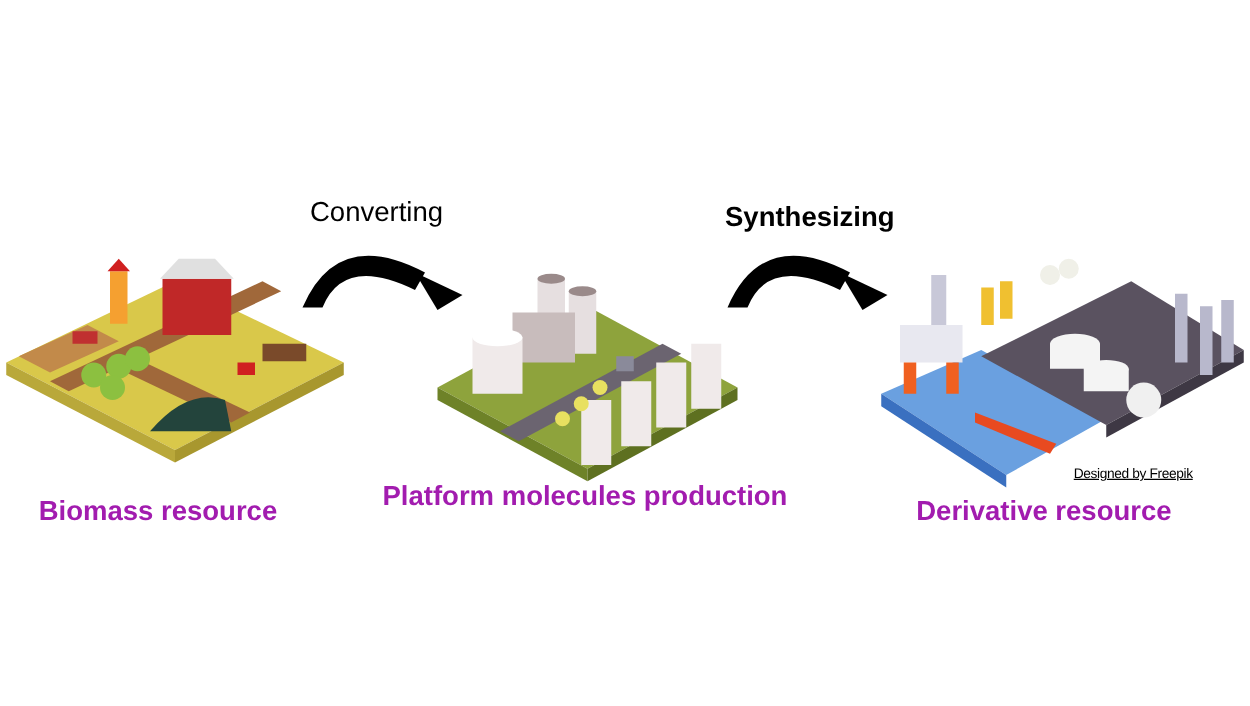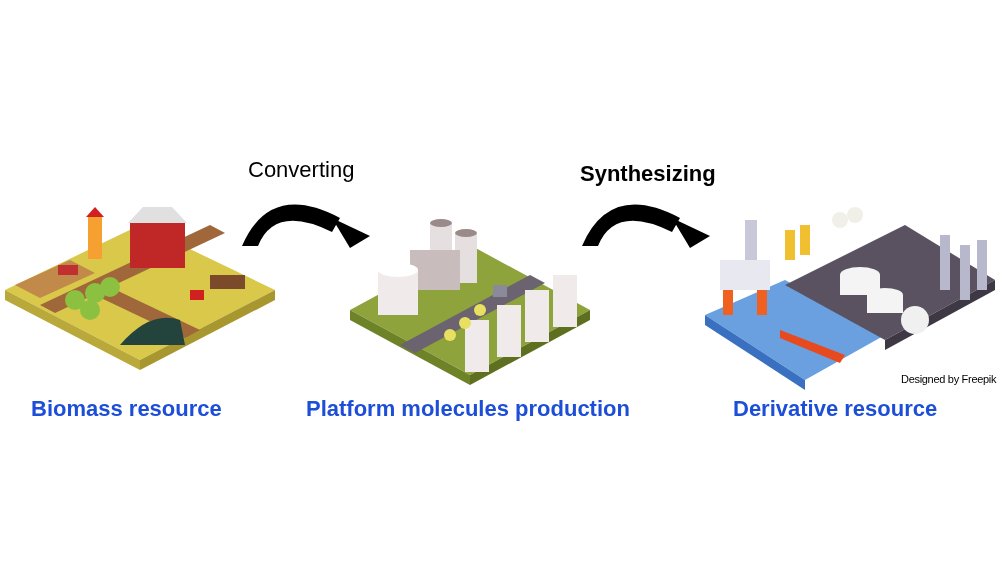--- a/index.html
+++ b/index.html
@@ -1,17 +1,17 @@
 <!DOCTYPE html>
 <html><head>
 <meta charset="utf-8">
 <style>
   html,body{margin:0;padding:0;background:#ffffff;}
   body{width:1000px;height:565px;position:relative;overflow:hidden;font-family:"Liberation Sans",sans-serif;}
-  .step-label{position:absolute;font-weight:bold;font-size:22px;color:#1d4ed8;white-space:nowrap;text-align:center;}
+  .step-label{position:absolute;font-weight:bold;font-size:22px;color:#a21caf;white-space:nowrap;text-align:center;}
   .arrow-label{position:absolute;font-size:22px;color:#000;white-space:nowrap;}
   .credit{position:absolute;font-size:11px;color:#000;white-space:nowrap;letter-spacing:-0.3px;}
   svg{position:absolute;overflow:visible;}
 </style>
 </head>
 <body>
 
 <svg style="left:0;top:205px;" width="280" height="175" viewBox="0 0 280 175">
   <polygon points="5,85 140,20 275,85 140,155" fill="#d9c84a"></polygon>
   <polygon points="5,85 140,155 140,165 5,95" fill="#b9a83a"></polygon>
@@ -85,16 +85,16 @@
   <rect x="135" y="70" width="40" height="20" fill="#f4f4f4"></rect>
   <ellipse cx="180" cy="90" rx="18" ry="7" fill="#f4f4f4"></ellipse>
   <rect x="162" y="90" width="36" height="18" fill="#f4f4f4"></rect>
   <circle cx="210" cy="115" r="14" fill="#f0f0f0"></circle>
   <rect x="235" y="30" width="10" height="55" fill="#b8b8cc"></rect>
   <rect x="255" y="40" width="10" height="55" fill="#b8b8cc"></rect>
   <rect x="272" y="35" width="10" height="50" fill="#b8b8cc"></rect>
 </svg>
 
 <div class="step-label" style="left:31px;top:396px;">Biomass resource</div>
-<div class="step-label" style="left:306px;top:396px;">Platform molecules production</div>
+<div class="step-label" style="left:306px;top:384px;">Platform molecules production</div>
 <div class="step-label" style="left:733px;top:396px;">Derivative resource</div>
 
-<div class="credit" style="left:901px;top:373px;">Designed by Freepik</div>
+<div class="credit" style="left:859px;top:373px;text-decoration:underline;">Designed by Freepik</div>
 
 </body></html>

